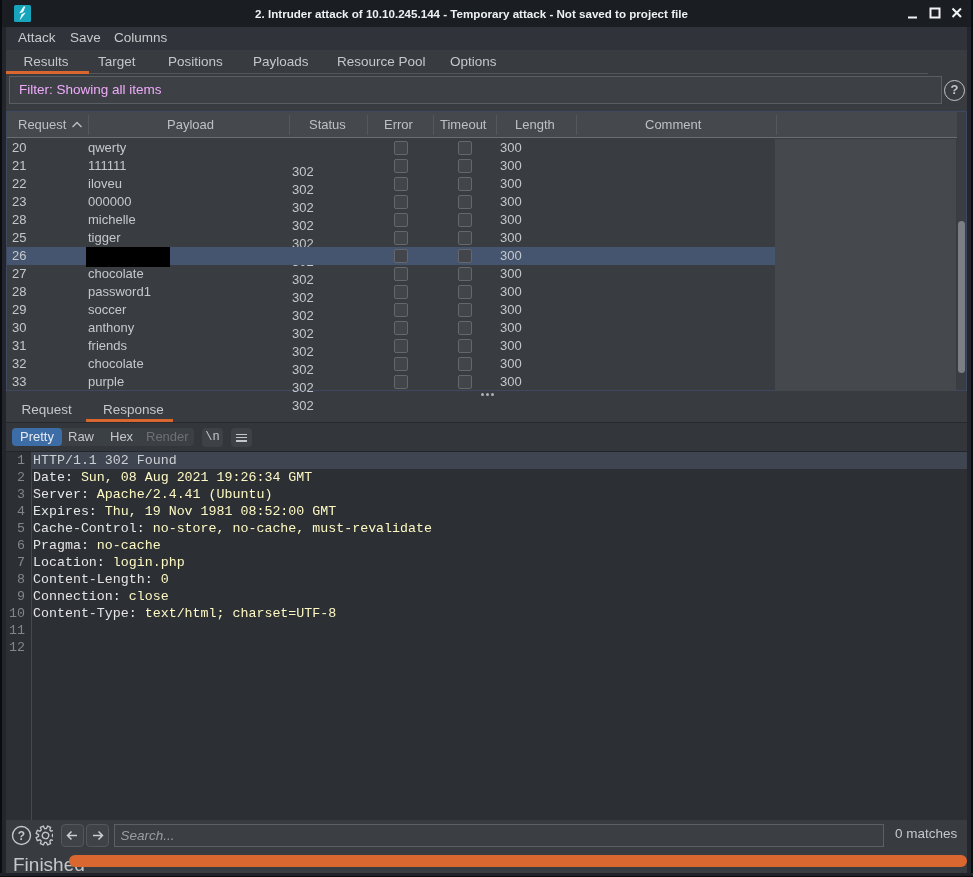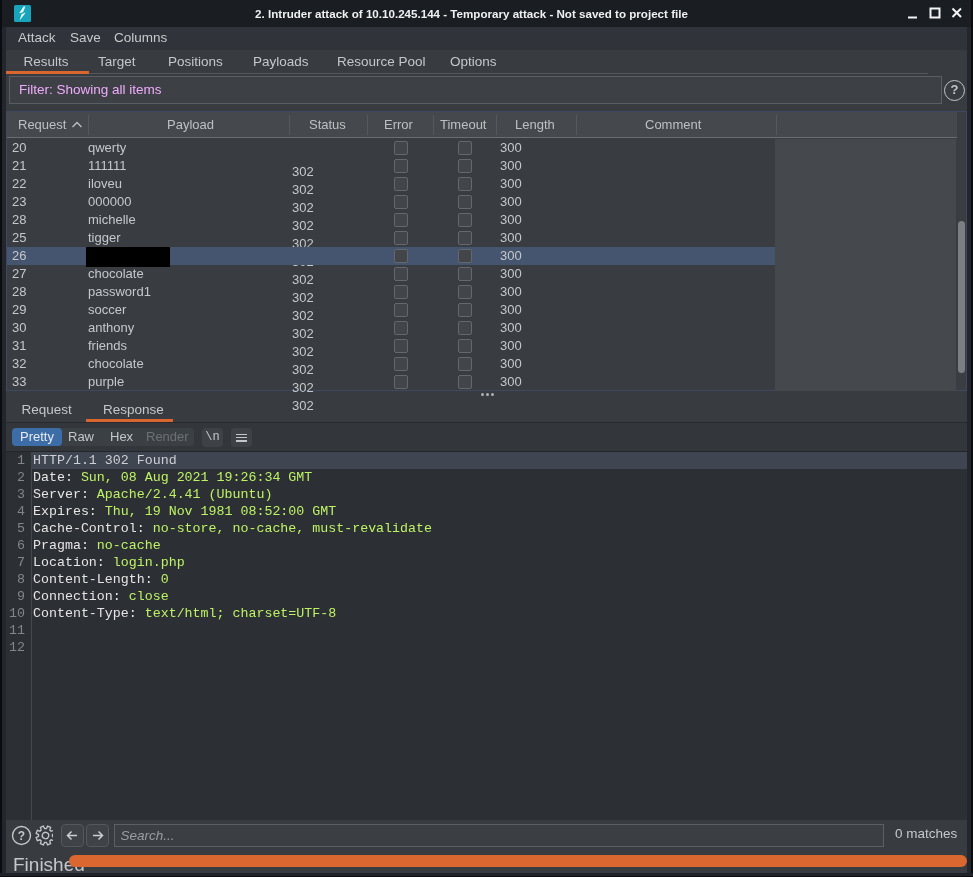--- a/index.html
+++ b/index.html
@@ -64,21 +64,21 @@
 
 
 #editor { left:2px; top:451px; width:969px; height:369px; background:#2c3035; border-top:1px solid #222529; }
 #gutterline { position:absolute; left:29px; top:1px; width:1px; height:367px; background:#45484c; }
 .rline { position:absolute; left:0; width:969px; height:17px; font-family:"Liberation Mono", monospace; font-size:13.3px; }
 .rline.rhl { background:linear-gradient(90deg, rgba(0,0,0,0) 31px, #3f4651 31px); }
 .rnum { position:absolute; left:0; top:1px; width:25px; text-align:right; color:#82868a; }
 .rtxt { position:absolute; left:33px; top:1px; white-space:pre; }
 .rn1 { color:#ccd0d4; }
 .rn2 { color:#e5e5e5; }
-.rv { color:#bef264; }
+.rv { color:#fef9c3; }
 
 
 #searchrow { left:2px; top:820px; width:969px; height:33px; background:#383c41; }
 .navbtn { position:absolute; top:4px; width:23px; height:23px; background:#3f4348; border:1px solid #54575c; border-radius:4px; }
 #searchbox { position:absolute; left:111.5px; top:4px; width:770px; height:23px; background:#3b3f44; border:1px solid #5c6064; }
 #searchbox span { position:absolute; left:6px; top:3px; font-style:italic; color:#9a9da1; font-size:13.5px; }
 #matches { position:absolute; left:893px; top:6px; color:#c5c8cb; font-size:13.5px; }
 
 
 #finished { left:13px; top:854px; color:#c5c8cb; font-size:19px; }

